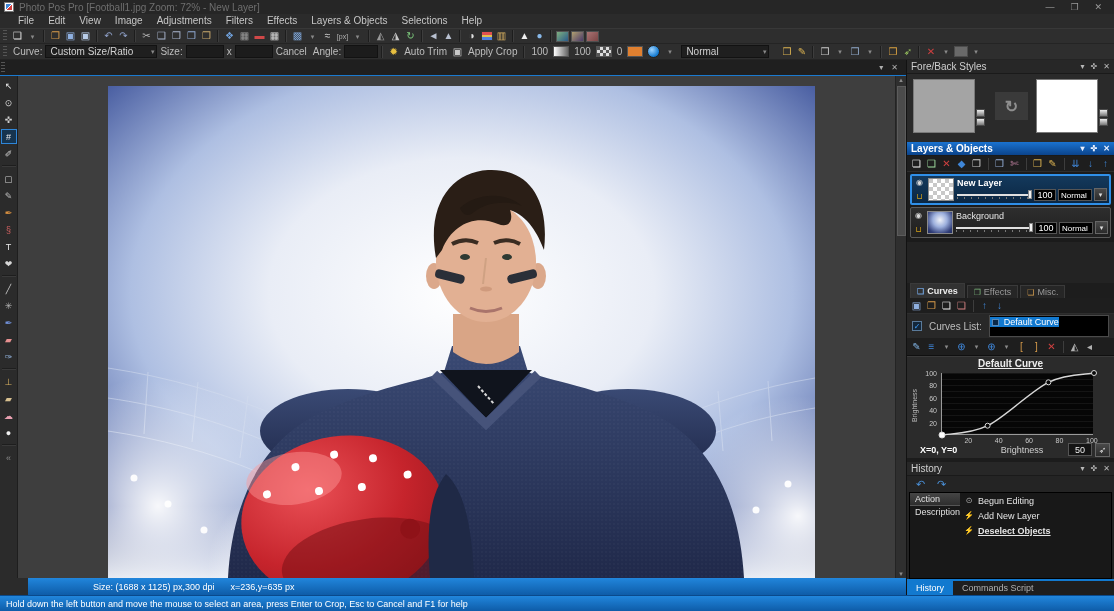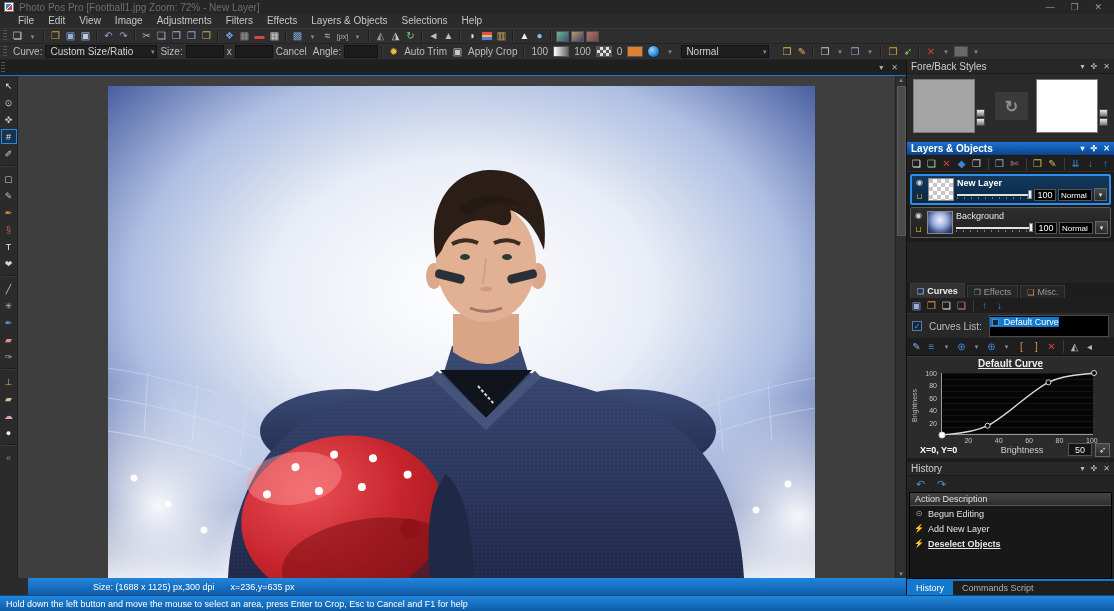--- a/index.html
+++ b/index.html
@@ -102,21 +102,21 @@
 .cv-xticks{position:absolute;left:34px;top:67px;width:152px;height:9px}
 .cv-xticks span{position:absolute;font-size:7px;color:#c8c8c8}
 .cv-bottom{position:absolute;left:13px;right:4px;bottom:1px;height:15px;display:flex;align-items:center;gap:3px}
 .cv-coords{font-weight:bold;color:#fff;width:56px;font-size:9px}
 .cv-xlabel{flex:1;text-align:center;color:#d0d0d0;font-size:9px}
 .cv-input{width:24px;height:13px;background:#141414;border:1px solid #555;color:#eee;font-size:9px;text-align:center;line-height:12px}
 .cv-wand{width:15px;height:14px;background:linear-gradient(#4a4a4a,#2c2c2c);border:1px solid #666;font-size:9px;color:#ddd;display:flex;align-items:center;justify-content:center}
 #hist-spacer{height:4px;flex:0 0 4px;background:#1c1c1c}
 #hist-tb{height:16px;flex:0 0 16px;background:#242424;display:flex;align-items:center;gap:6px;padding:0 6px}
 #hist-tb .tbi{font-size:11px}
-#hist-list{flex:1;background:#181818;border:1px solid #000;margin:0 2px;display:flex;flex-direction:column;overflow:hidden;position:relative}
+#hist-list{flex:1;background:#181818;border:1px solid #000;margin:0 2px;display:flex;overflow:hidden;position:relative}
 .hl-head{height:13px;flex:0 0 13px;background:linear-gradient(#454545,#2e2e2e);border-bottom:1px solid #555;color:#e0e0e0;font-size:9px;padding-left:5px;line-height:13px}
 .hl-item{height:15px;display:flex;align-items:center;gap:4px;padding-left:4px;color:#e4e4e4;font-size:9px}
 .hl-item .hic{width:10px;text-align:center;font-size:8px}
 .hl-item.current .hl-label{font-weight:bold;text-decoration:underline}
 #hist-tabs{height:16px;flex:0 0 16px;display:flex;align-items:center;background:#1e1e1e;border-top:2px solid #1279cf}
 .htab{padding:0 9px;height:14px;line-height:14px;font-size:9px;color:#b0b0b0;cursor:default;white-space:nowrap}
 .htab.active{background:#1279cf;color:#fff}
 #statusbar{position:absolute;top:578px;left:0;width:906px;height:17px;background:#2b2b2b;display:flex}
 #status-blue{margin-left:28px;flex:1;background:linear-gradient(#2186dc,#0e5ca8);display:flex;align-items:center;color:#fff;font-size:9px}
 #status-size{margin-left:65px;white-space:nowrap}

